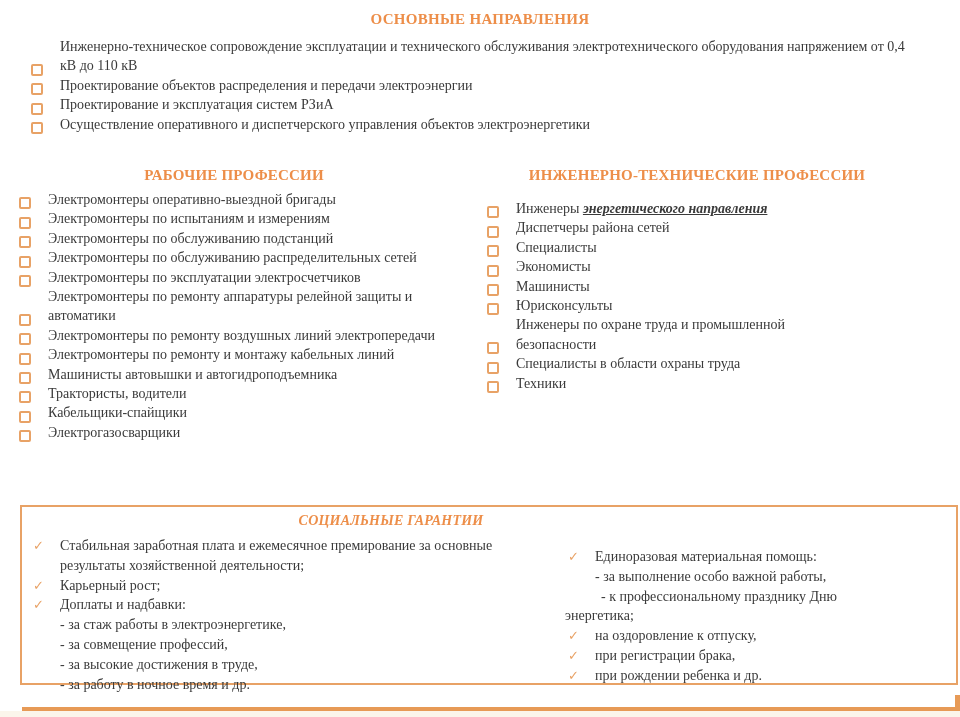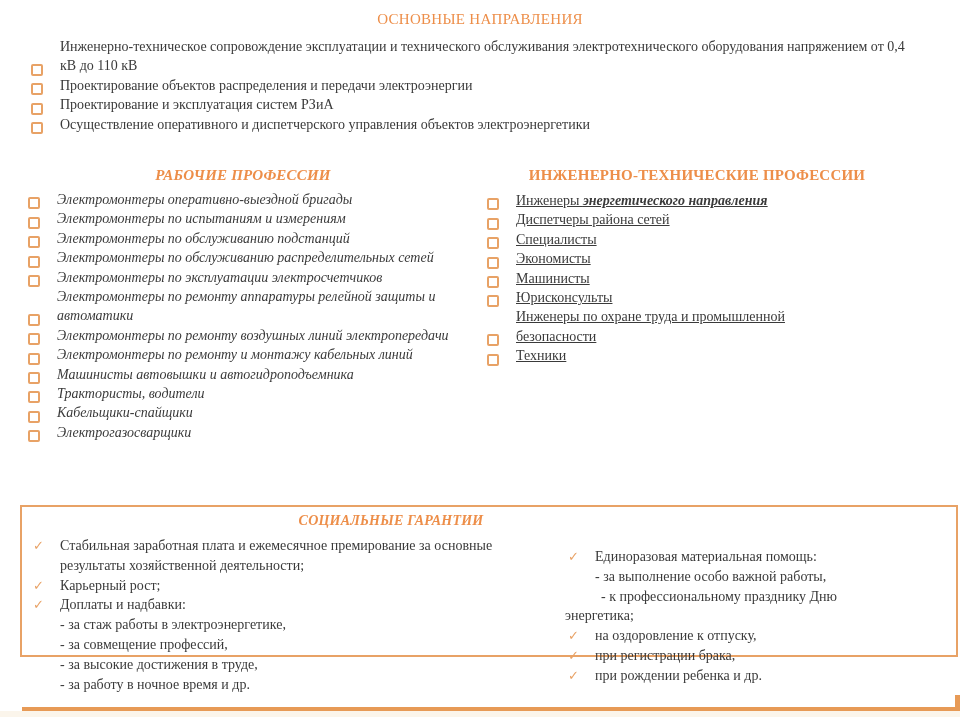--- a/index.html
+++ b/index.html
@@ -14,21 +14,21 @@
   }
 
   
   .main-title {
     position: absolute;
     top: 11px; left: 0;
     width: 100%;
     margin: 0;
     text-align: center;
     font-size: 15px;
-    font-weight: normal;
+    font-weight: bold;
     letter-spacing: 0.3px;
     color: #ed8e49;
   }
   .col-header {
     margin: 0 0 5px 0;
     text-align: center;
     font-size: 15px;
     font-weight: bold;
     letter-spacing: 0.2px;
     color: #ed8e49;
@@ -47,30 +47,30 @@
     flex: 0 0 auto;
     width: 8px; height: 8px;
     border: 2px solid #e8a266;
     border-radius: 2px;
     margin: 4px 17px 0 1px;
   }
   .ptext { flex: 1 1 auto; }
   .emph { font-weight: bold; font-style: italic; text-decoration: underline; }
 
   .directions { position: absolute; top: 37px; left: 30px; width: 880px; }
-  .col-working { position: absolute; top: 165px; left: 17px; width: 452px; font-style: italic; }
+  .col-working { position: absolute; top: 165px; left: 8px; width: 452px; }
   .col-working ul.plist { margin-left: 10px; width: 442px; }
   .col-eng { position: absolute; top: 165px; left: 462px; width: 470px; }
-  .col-eng ul.plist { margin-left: 24px; margin-top: 6px; width: 362px; text-decoration: underline; }
+  .col-eng ul.plist { margin-left: 24px; margin-top: 14px; width: 362px; }
 
   
   .social-box {
     position: absolute;
     top: 505px; left: 20px;
-    width: 938px; height: 152px;
+    width: 938px; height: 180px;
     box-sizing: border-box;
     border: 2px solid #e8a266;
     background: #ffffff;
   }
   .sg-header {
     margin: 6px 0 0 113px;
     width: 512px;
     text-align: center;
     font-size: 14px;
     font-weight: bold;
@@ -230,20 +230,24 @@
         <li class="pitem">
           <span class="sq"></span>
           <span class="ptext">Юрисконсульты</span>
         </li>
 
         <li class="pitem">
           <span class="sq"></span>
           <span class="ptext">Инженеры по охране труда и промышленной безопасности</span>
         </li>
 
+        <li class="pitem">
+          <span class="sq"></span>
+          <span class="ptext">Специалисты в области охраны труда</span>
+        </li>
 
         <li class="pitem">
           <span class="sq"></span>
           <span class="ptext">Техники</span>
         </li>
       </ul>
   </section>
 
   <section class="social-box">
     <h2 class="sg-header">СОЦИАЛЬНЫЕ ГАРАНТИИ</h2>

